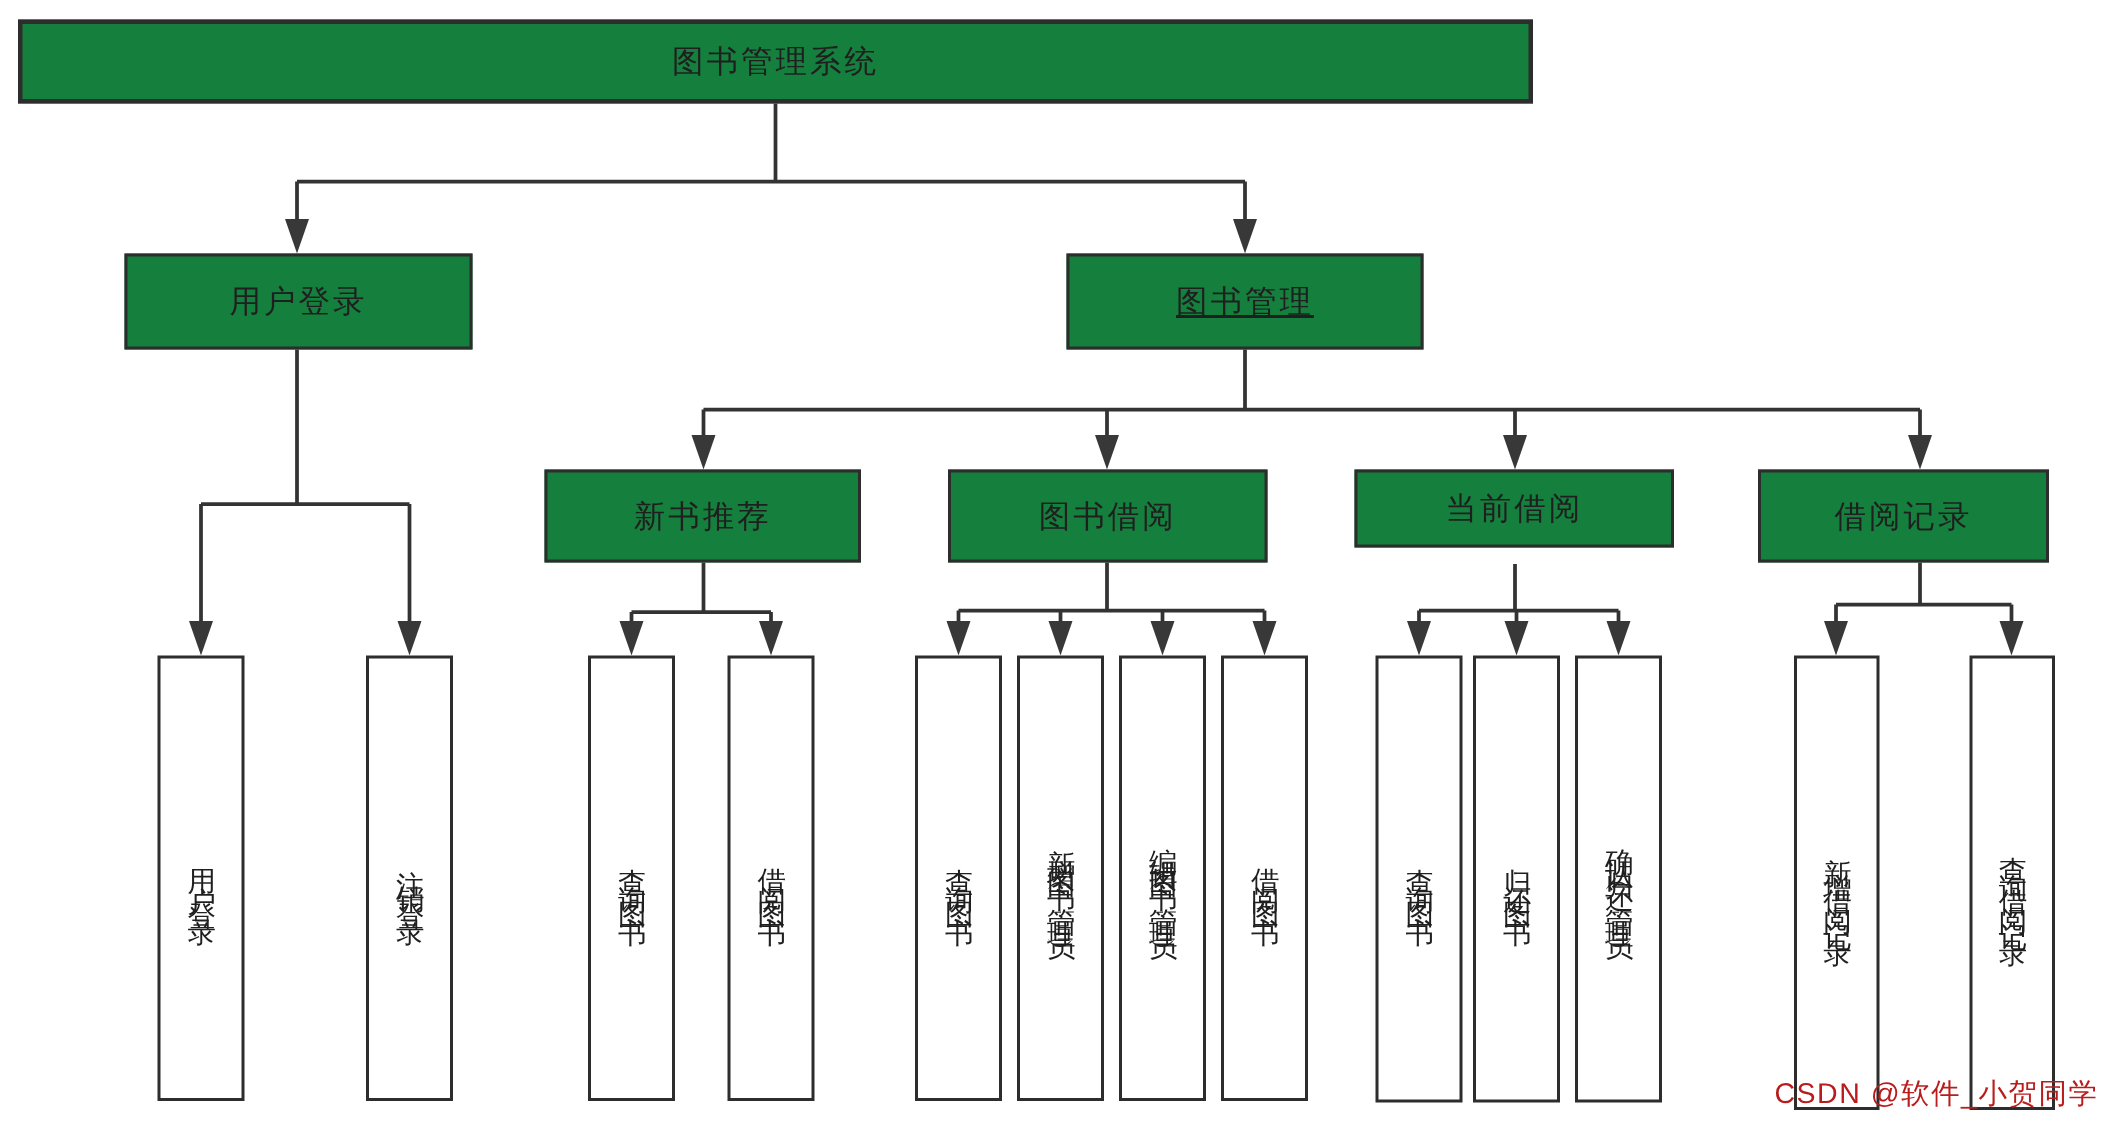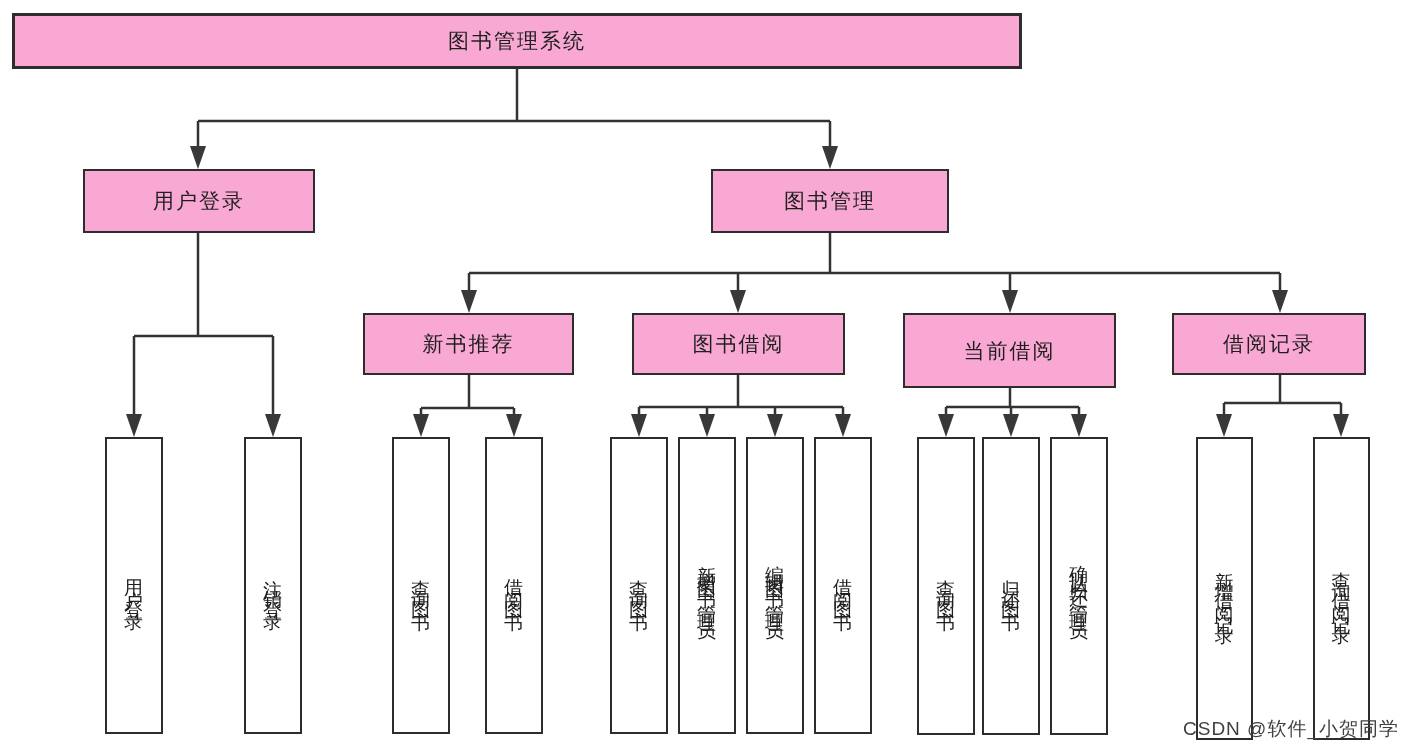--- a/index.html
+++ b/index.html
@@ -16,21 +16,21 @@
     font-family: "Liberation Sans", "DejaVu Sans", sans-serif;
   }
   svg.wires {
     position: absolute;
     left: 0; top: 0;
     width: 1405px; height: 747px;
   }
   .hbox {
     position: absolute;
     box-sizing: border-box;
-    background: #f9a8d4;
+    background: #15803d;
     border: 2.5px solid #2d2d2d;
     display: flex;
     align-items: center;
     justify-content: center;
     font-size: 21px;
     letter-spacing: 2px;
     color: #1f1f1f;
   }
   .hbox.root {
     border-width: 3px;
@@ -54,21 +54,21 @@
     white-space: nowrap;
   }
   .vbox.vlong span {
     letter-spacing: 8px;
   }
   .watermark {
     position: absolute;
     left: 1183px;
     top: 716px;
     font-size: 19px;
-    color: #404040;
+    color: #b91c1c;
     letter-spacing: 1px;
     white-space: nowrap;
   }
 </style>
 </head>
 <body>
 
 <div class="stage">
 
   <svg class="wires" viewBox="0 0 1405 747" xmlns="http://www.w3.org/2000/svg">
@@ -133,25 +133,25 @@
       <polygon points="1003,414 1019,414 1011,437"></polygon>
       <polygon points="1071,414 1087,414 1079,437"></polygon>
       <polygon points="1216,414 1232,414 1224,437"></polygon>
       <polygon points="1333,414 1349,414 1341,437"></polygon>
     </g>
   </svg>
 
   <div class="hbox root" style="left:12px; top:13px; width:1010px; height:56px;">图书管理系统</div>
 
   <div class="hbox" style="left:83px; top:169px; width:232px; height:64px;">用户登录</div>
-  <div class="hbox" style="left:711px; top:169px; width:238px; height:64px;">图书管理</div>
+  <div class="hbox" style="left:711px; top:169px; width:238px; height:64px;text-decoration:underline;">图书管理</div>
 
   <div class="hbox" style="left:363px; top:313px; width:211px; height:62px;text-align:center;">新书推荐</div>
   <div class="hbox" style="left:632px; top:313px; width:213px; height:62px;">图书借阅</div>
-  <div class="hbox" style="left:903px; top:313px; width:213px; height:75px;">当前借阅</div>
+  <div class="hbox" style="left:903px; top:313px; width:213px; height:52px;">当前借阅</div>
   <div class="hbox" style="left:1172px; top:313px; width:194px; height:62px;">借阅记录</div>
 
   <div class="vbox" style="left:105px; top:437px; width:58px; height:297px;">
     <span>用户登录</span>
   </div>
   <div class="vbox" style="left:244px; top:437px; width:58px; height:297px;">
     <span>注销登录</span>
   </div>
 
   <div class="vbox" style="left:392px; top:437px; width:58px; height:297px;">

